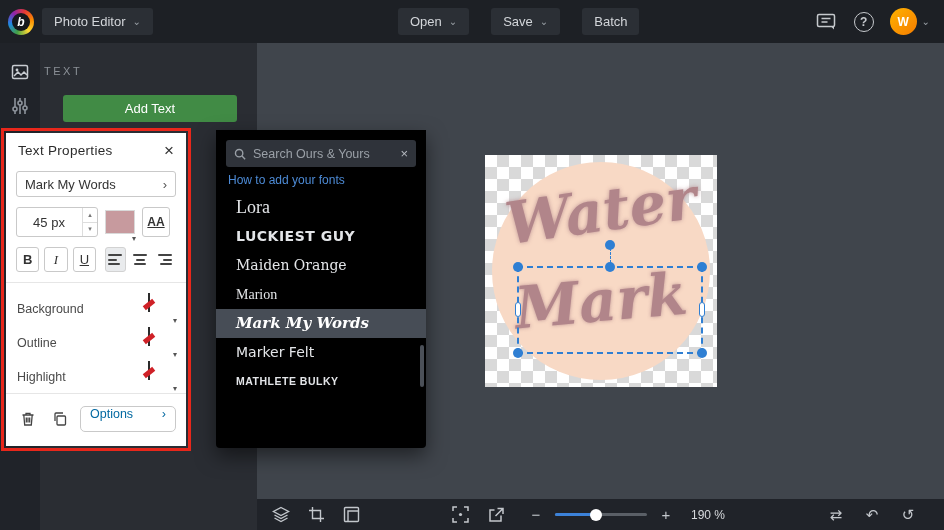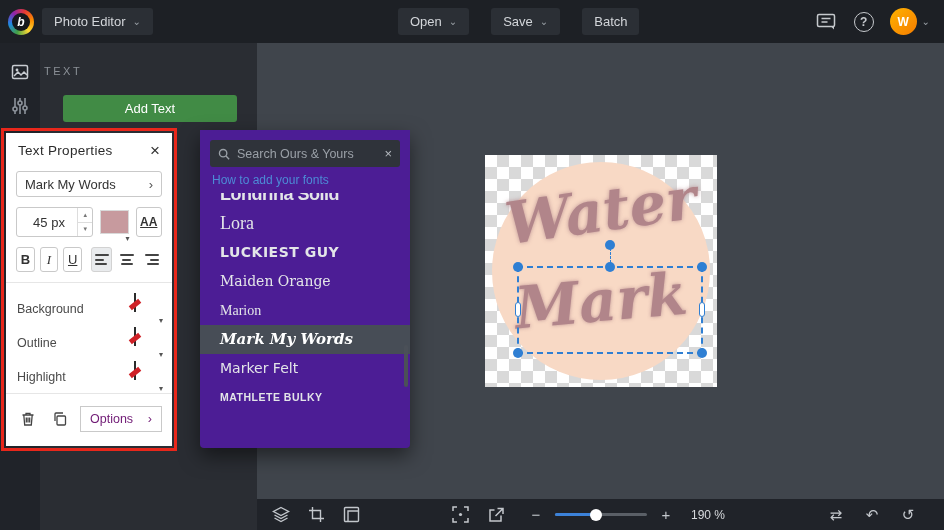--- a/index.html
+++ b/index.html
@@ -31,21 +31,21 @@
 
   
   .rail { position:absolute; left:0; top:43px; bottom:0; width:40px; background:#202329; z-index:10; }
   .rail .rail-icon { width:40px; height:34px; display:flex; align-items:center; justify-content:center; }
   .text-panel { position:absolute; left:40px; top:43px; bottom:0; width:217px; background:#2a2d33; z-index:10; }
   .text-panel-title { margin:22px 0 0 4px; color:#8b9097; font-size:11px; letter-spacing:2.5px; }
   .add-text-btn { position:absolute; left:23px; top:52px; width:174px; height:27px; background:#418b45;
     color:#fff; font-size:13px; border:none; border-radius:3px; }
 
   
-  .props-annot { position:absolute; left:1px; top:128px; width:176px; height:323px;
+  .props-annot { position:absolute; left:1px; top:128px; width:190px; height:323px;
     border:3px solid #e8271b; z-index:45; }
   .props { position:absolute; left:2px; top:2px; right:2px; bottom:2px; background:#fff;
     color:#333; overflow:hidden; }
   .props-header { height:34px; display:flex; align-items:center; justify-content:space-between; padding:0 12px; }
   .props-title { font-size:13.5px; color:#2b2b2b; letter-spacing:.3px; }
   .props-close { font-size:17px; color:#333; line-height:1; }
   .font-select { margin:4px 10px 10px; height:26px; border:1px solid #c9c9c9; border-radius:3px;
     display:flex; align-items:center; justify-content:space-between; padding:0 8px; font-size:13px; color:#333; }
   .font-select .chev-r { color:#555; font-size:13px; }
   .size-row { margin:0 10px 10px; display:flex; gap:7px; align-items:center; }
@@ -77,25 +77,25 @@
   .bars.b-right{align-items:flex-end}.bars.b-right i:nth-child(1){width:14px}.bars.b-right i:nth-child(2){width:9px}.bars.b-right i:nth-child(3){width:12px}
   .props-divider { border-top:1px solid #e6e6e6; margin:4px 0; }
   .swatch-row { height:34px; display:flex; align-items:center; justify-content:space-between; padding:0 11px; }
   .swatch-label { font-size:12.5px; color:#4a4a4a;margin-top:10px; }
   .none-swatch-wrap { position:relative; width:27px; height:21px; }
   .none-swatch { width:27px; height:21px; background:#fff; border:1px solid #2b2b2b; position:relative; overflow:hidden; }
   .none-swatch::after { content:""; position:absolute; left:-6px; right:-6px; top:50%; height:5px;
     background:#cf2127; transform:rotate(-38deg); }
   .props-bottom { display:flex; align-items:center; gap:8px; padding:8px 10px 0; }
   .icon-btn24 { width:24px; height:24px; display:flex; align-items:center; justify-content:center; background:none; border:none; }
-  .options-btn { flex:1; height:26px; border:1px solid #c9c9c9; border-radius:0; background:#fff;
-    display:flex; align-items:center; justify-content:space-between; padding:0 9px; font-size:12.5px; color:#701a75; }
-
-  
-  .font-picker { position:absolute; left:200px; top:130px; width:210px; height:318px; background:#4c1d95;
+  .options-btn { flex:1; height:26px; border:1px solid #c9c9c9; border-radius:5px; background:#fff;
+    display:flex; justify-content:space-between; padding:0 9px; font-size:12.5px; color:#0369a1; }
+
+  
+  .font-picker { position:absolute; left:216px; top:130px; width:210px; height:318px; background:#000000;
     z-index:40; box-shadow:0 8px 20px rgba(0,0,0,.5); border-radius:0 0 4px 4px; }
   .search-box { margin:10px 10px 6px; height:27px; background:#2f333a; border-radius:3px;
     display:flex; align-items:center; padding:0 8px; gap:7px; }
   .search-box input { flex:1; background:transparent; border:none; outline:none; color:#c7ccd2;
     font-size:12.5px; font-family:"Liberation Sans",sans-serif; min-width:0; }
   .search-box input::placeholder { color:#9aa0a7; }
   .search-clear { color:#b6bac0; font-size:13px; }
   .fonts-link { margin:2px 12px 6px; color:#4d8bd6; font-size:12px; }
   .font-list { position:relative; height:242px; overflow:hidden; }
   .font-item { height:29px; line-height:29px; padding-left:20px; color:#e3e5e8; white-space:nowrap; overflow:hidden; }
@@ -299,21 +299,20 @@
     <div class="search-box">
       <svg width="12" height="12" viewBox="0 0 14 14" fill="none" stroke="#9aa0a7" stroke-width="1.6">
           <circle cx="6" cy="6" r="4.3"></circle>
           <path d="M9.3 9.3L13 13"></path>
         </svg>
       <input placeholder="Search Ours &amp; Yours" style="">
       <span class="search-clear">×</span>
     </div>
     <div class="fonts-link">How to add your fonts</div>
     <div class="font-list">
-        <div class="font-item f-londrina clipped">Londrina Solid</div>
         <div class="font-item f-lora">Lora</div>
         <div class="font-item f-luckiest">LUCKIEST GUY</div>
         <div class="font-item f-maiden">Maiden Orange</div>
         <div class="font-item f-marion">Marion</div>
         <div class="font-item f-markmywords selected">Mark My Words</div>
         <div class="font-item f-markerfelt">Marker Felt</div>
         <div class="font-item f-mathlete">MATHLETE BULKY</div>
       </div>
     <div class="fp-scrollthumb"></div>
   </div>

